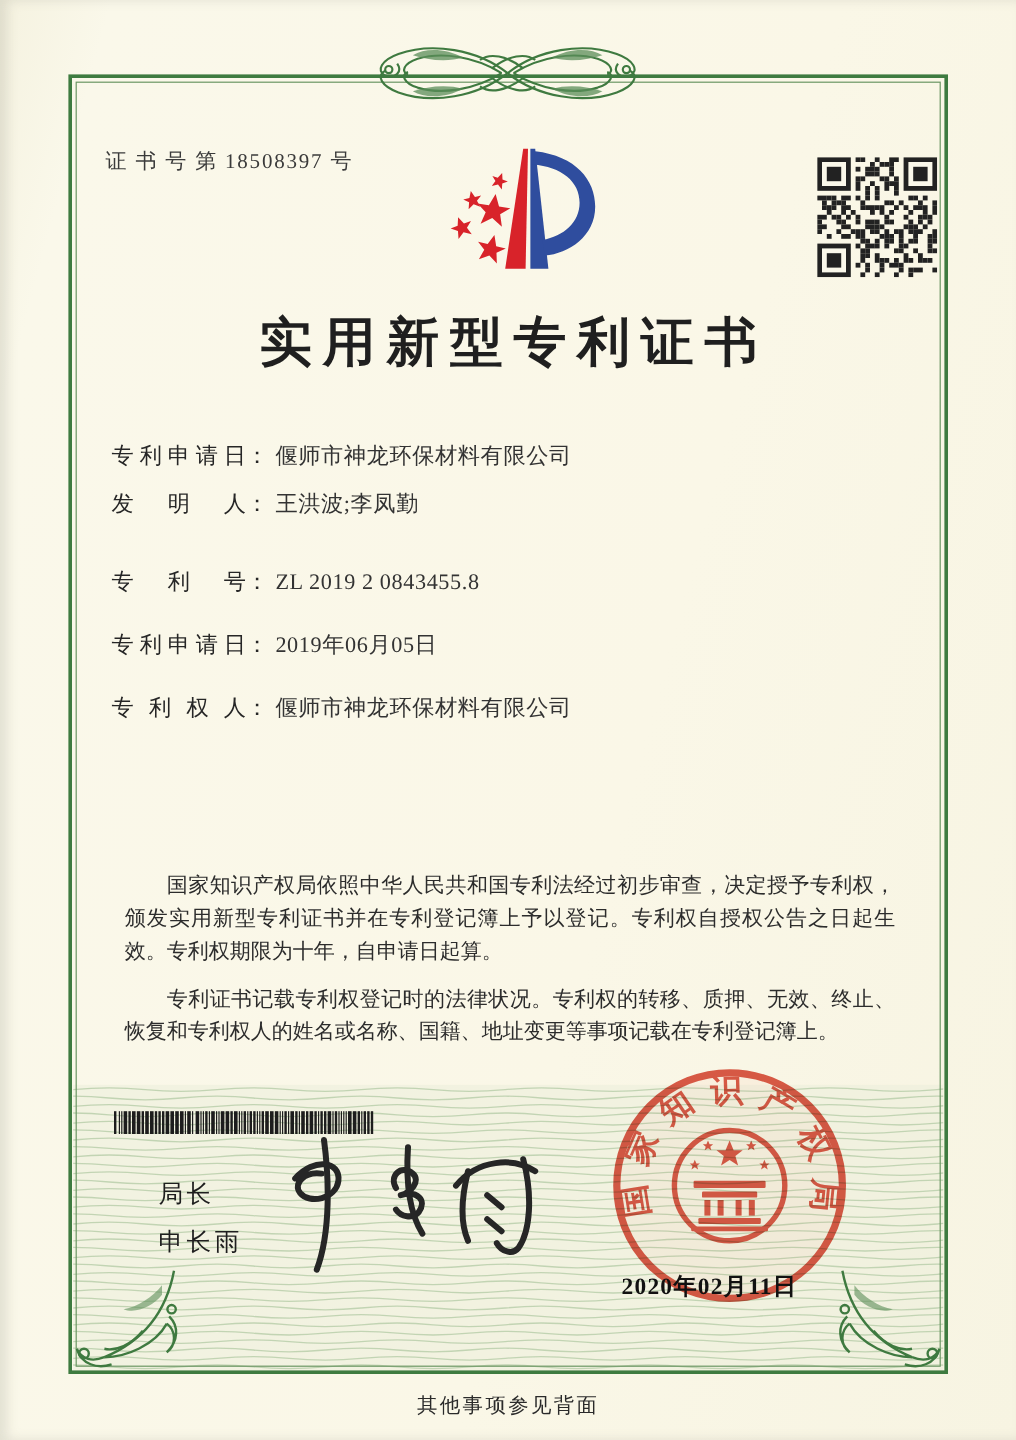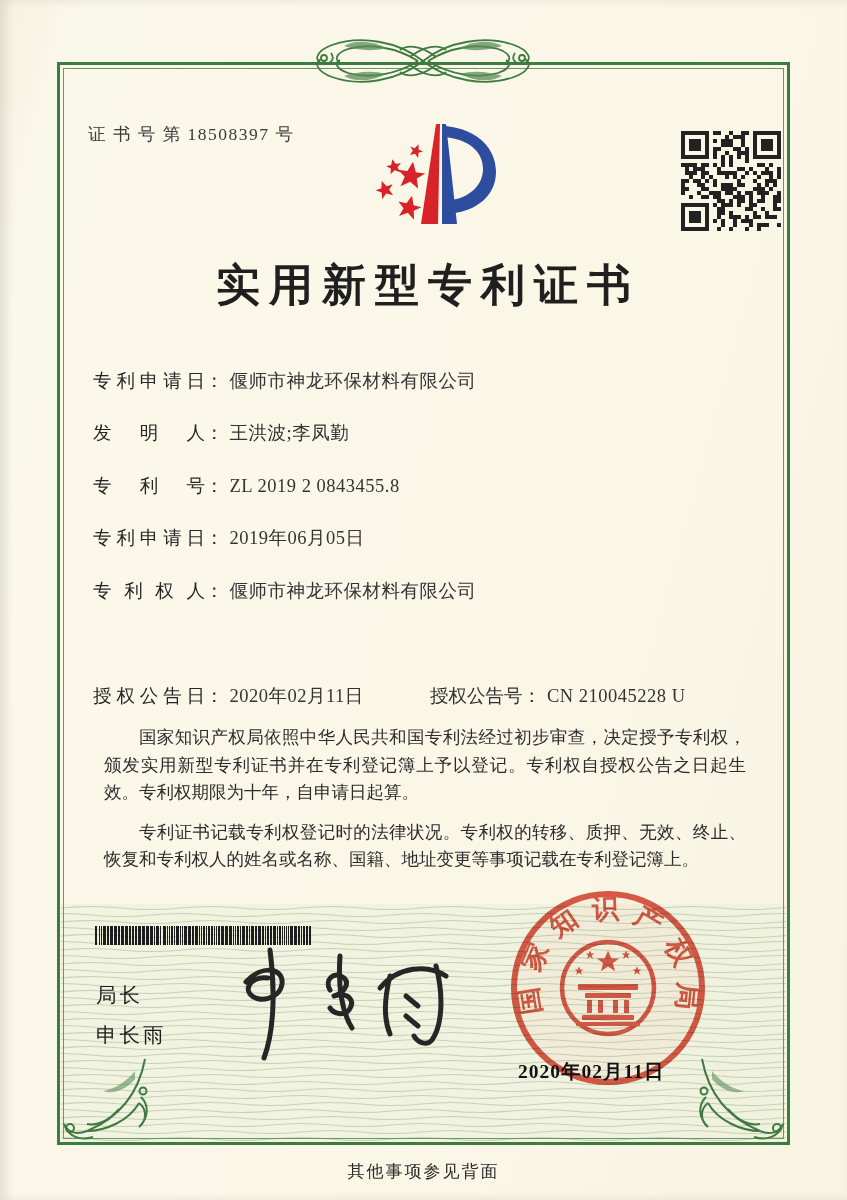--- a/index.html
+++ b/index.html
@@ -20,21 +20,21 @@
   .frow{left:93px;width:665px;font-size:18.5px;line-height:26px;color:#303030;white-space:nowrap;}
   .flabel{display:inline-block;width:112px;text-align:justify;text-align-last:justify;vertical-align:top;color:#262626;}
   .fcolon{display:inline-block;margin-right:6px;color:#262626;}
   .fvalue{letter-spacing:.5px;color:#333;}
   .grant-right{position:absolute;left:337px;top:0;white-space:nowrap;}
   .paras{left:92px;top:712px;width:666px;font-size:17.5px;line-height:27.5px;text-align:justify;color:#2c2c2c;}
   .paras p{margin:12px;text-indent:2em;}
   .barcode{left:95px;top:926px;width:224px;height:19px;display:flex;align-items:stretch;}
   .barcode i{display:block;background:#1d1d1d;}
   .barcode u{display:block;}
-  .signer{font-size:20.5px;letter-spacing:3px;color:#1e1e1e;}
+  .signer{font-size:20.5px;letter-spacing:3px;color:#1e1e1e;margin-left:36px;}
   .signer-title{left:96px;top:981px;}
   .signer-name{left:96px;top:1021px;}
   .seal{left:506px;top:884px;mix-blend-mode:multiply;opacity:.92;}
   .seal-date{left:518px;top:1058px;font-size:19.5px;font-weight:600;letter-spacing:1px;color:#111;}
   .page-note{left:0;top:1112px;width:100%;text-align:center;font-size:15.5px;color:#2d2d2d;letter-spacing:1px;}
   .back-note{left:0;top:1160px;width:100%;text-align:center;font-size:17px;color:#2a2a2a;letter-spacing:2px;}
   svg text{font-family:"Liberation Serif","DejaVu Serif",serif;}
 </style>
 </head>
 <body>
@@ -352,37 +352,31 @@
       <rect x="0" y="72" width="28" height="28" fill="#222"></rect>
       <rect x="4" y="76" width="20" height="20" fill="#faf8ea"></rect>
       <rect x="8" y="80" width="12" height="12" fill="#222"></rect>
     </svg>
 
   <div class="abs title">实用新型专利证书</div>
 
   <div class="abs frow" style="top:368px;">
     <span class="flabel">专利申请日</span><span class="fcolon">：</span><span class="fvalue">偃师市神龙环保材料有限公司</span>
   </div>
-  <div class="abs frow" style="top:420px;">
+  <div class="abs frow" style="top:408px;">
     <span class="flabel">发明人</span><span class="fcolon">：</span><span class="fvalue">王洪波;李凤勤</span>
   </div>
   <div class="abs frow" style="top:473px;">
     <span class="flabel">专利号</span><span class="fcolon">：</span><span class="fvalue">ZL 2019 2 0843455.8</span>
   </div>
   <div class="abs frow" style="top:525px;">
     <span class="flabel">专利申请日</span><span class="fcolon">：</span><span class="fvalue">2019年06月05日</span>
   </div>
   <div class="abs frow" style="top:578px;">
     <span class="flabel">专利权人</span><span class="fcolon">：</span><span class="fvalue">偃师市神龙环保材料有限公司</span>
-  </div>
-  <div class="abs frow" style="top:683px;">
-    <span class="flabel">授权公告日</span><span class="fcolon">：</span><span class="fvalue">2020年02月11日</span>
-    <span class="grant-right">
-      <span>授权公告号</span><span class="fcolon">：</span><span class="fvalue">CN 210045228 U</span>
-    </span>
   </div>
 
   <div class="abs paras">
     <p>国家知识产权局依照中华人民共和国专利法经过初步审查，决定授予专利权，颁发实用新型专利证书并在专利登记簿上予以登记。专利权自授权公告之日起生效。专利权期限为十年，自申请日起算。</p>
     <p>专利证书记载专利权登记时的法律状况。专利权的转移、质押、无效、终止、恢复和专利权人的姓名或名称、国籍、地址变更等事项记载在专利登记簿上。</p>
   </div>
 
   <div class="abs barcode" id="barcode">
       <i style="width:2px"></i>
       <u style="width:2px"></u>

